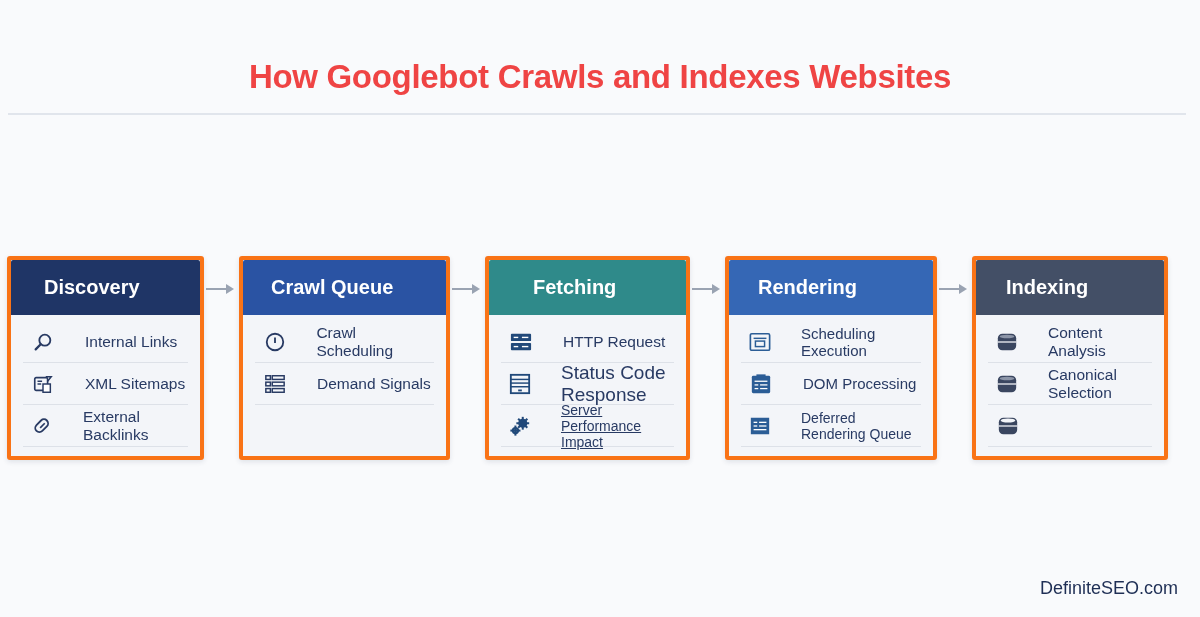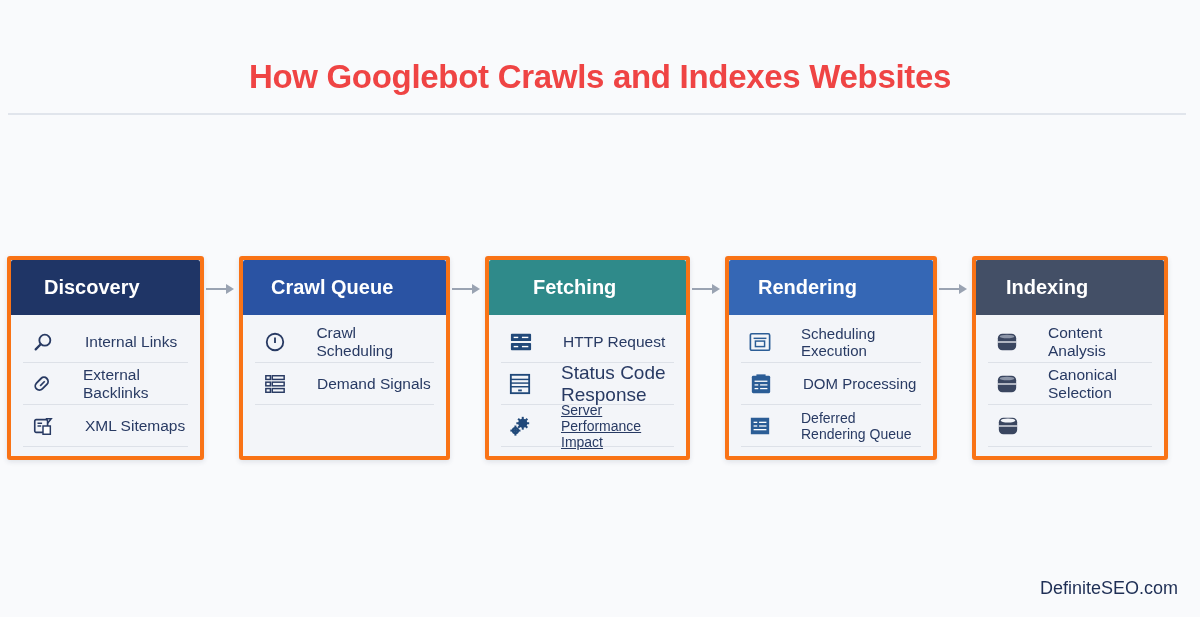--- a/index.html
+++ b/index.html
@@ -68,37 +68,37 @@
         <svg viewBox="0 0 24 24">
             <circle cx="14" cy="10" r="6" fill="none" stroke="#283a63" stroke-width="2"></circle>
             <line x1="9.5" y1="14.5" x2="4" y2="20" stroke="#283a63" stroke-width="2.5" stroke-linecap="round"></line>
           </svg>
       </span>
       <span>Internal Links</span>
     </div>
     <div class="stage-item">
       <span class="ico">
         <svg viewBox="0 0 24 24">
-            <rect x="4" y="7" width="16" height="9" rx="4.5" transform="rotate(-45 12 12)" fill="none" stroke="#283a63" stroke-width="2"></rect>
-            <line x1="10" y1="14" x2="15" y2="9" stroke="#283a63" stroke-width="1.8"></line>
-          </svg>
-      </span>
-      <span>External Backlinks</span>
-    </div>
-    <div class="stage-item">
-      <span class="ico">
-        <svg viewBox="0 0 24 24">
             <rect x="3" y="5" width="14" height="14" rx="1.5" fill="none" stroke="#283a63" stroke-width="1.8"></rect>
             <line x1="6" y1="9" x2="11" y2="9" stroke="#283a63" stroke-width="1.6"></line>
             <line x1="6" y1="12" x2="10" y2="12" stroke="#283a63" stroke-width="1.6"></line>
             <rect x="12" y="12" width="8" height="9" fill="#fff" stroke="#283a63" stroke-width="1.6"></rect>
             <path d="M15 4 L21 4 L17 9" fill="none" stroke="#283a63" stroke-width="1.6"></path>
           </svg>
       </span>
       <span>XML Sitemaps</span>
+    </div>
+    <div class="stage-item">
+      <span class="ico">
+        <svg viewBox="0 0 24 24">
+            <rect x="4" y="7" width="16" height="9" rx="4.5" transform="rotate(-45 12 12)" fill="none" stroke="#283a63" stroke-width="2"></rect>
+            <line x1="10" y1="14" x2="15" y2="9" stroke="#283a63" stroke-width="1.8"></line>
+          </svg>
+      </span>
+      <span>External Backlinks</span>
     </div>
   </div>
 </div>
 <div class="arrow" style="left:206px; width:26px;"></div>
 
 <div class="stage" style="left:239px; width:211px;">
   <div class="stage-header" style="background:#2a53a3; padding-left:28px;">
     <span>Crawl Queue</span>
   </div>
   <div class="stage-list">

